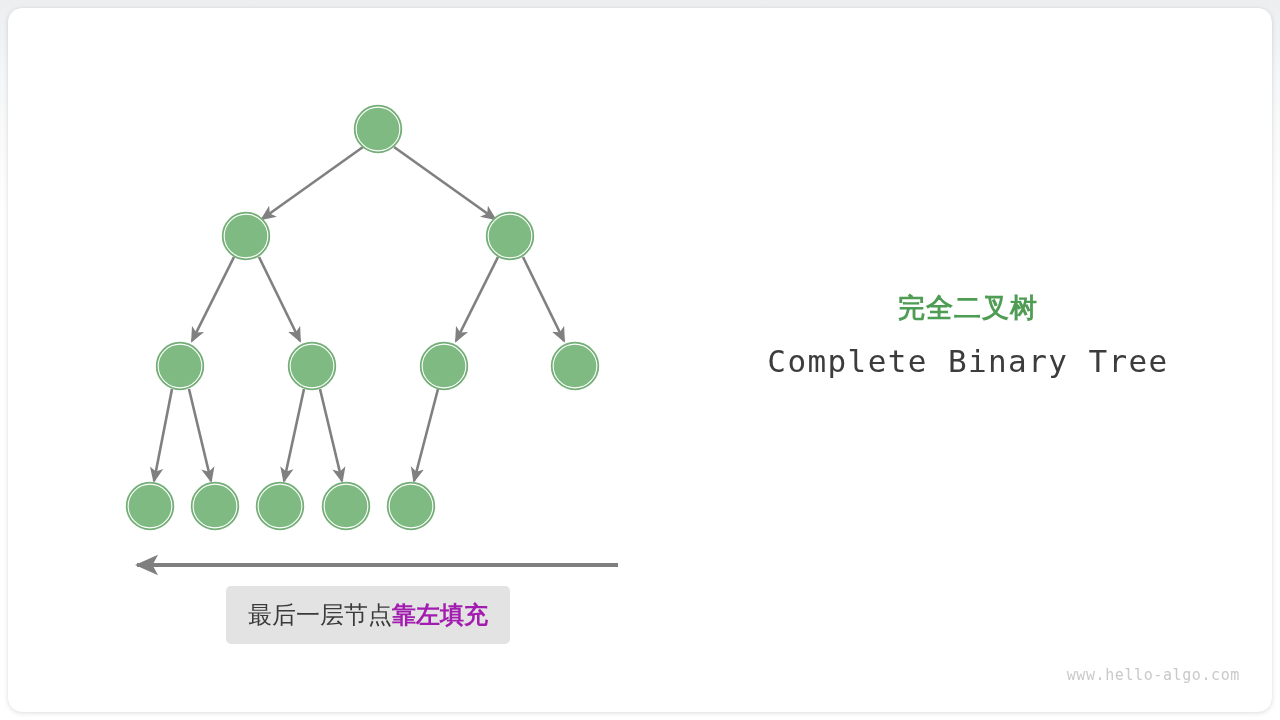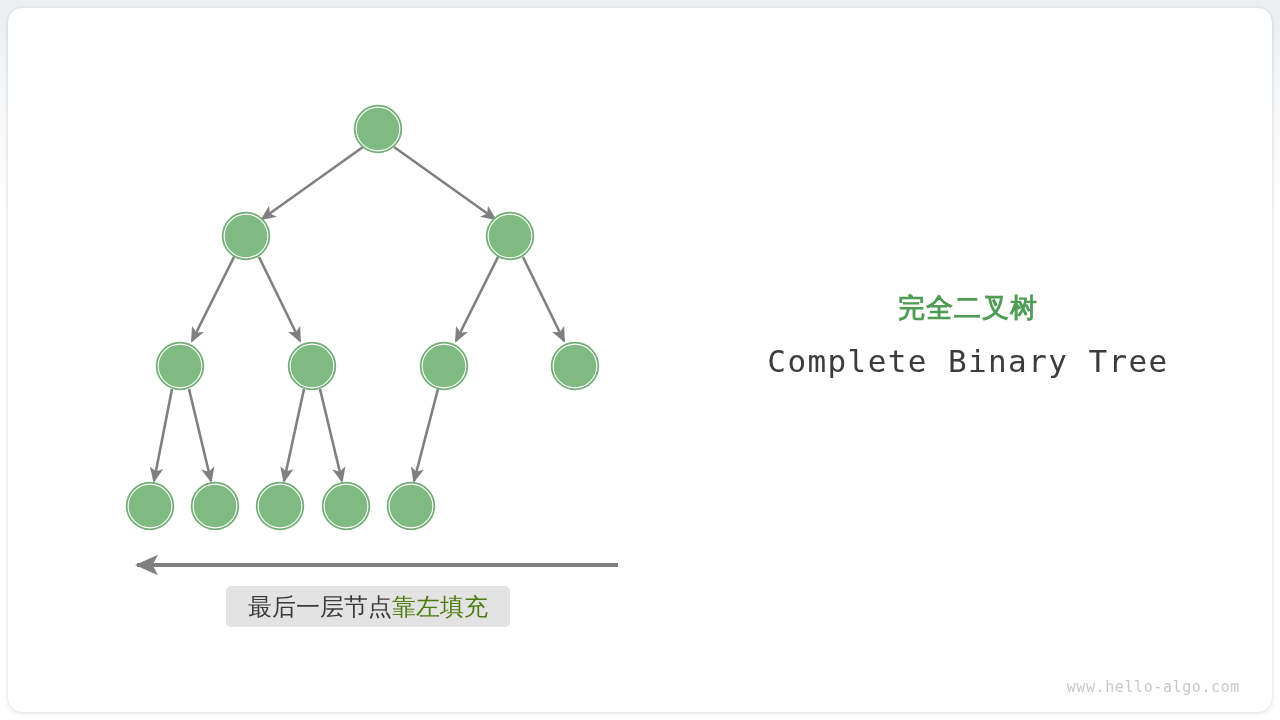--- a/index.html
+++ b/index.html
@@ -40,35 +40,35 @@
     top: 0;
     width: 1280px;
     height: 720px;
   }
 
   
   #fill-label {
     position: absolute;
     left: 226px;
     top: 586px;
-    height: 41px;
+    height: 58px;
     display: flex;
     align-items: center;
     padding: 0 22px;
     background: #e3e3e3;
     border-radius: 5px;
     color: #3b3b3b;
     font-size: 24px;
     line-height: 1;
     white-space: nowrap;
     font-family: "Liberation Sans", sans-serif;
   }
   #fill-label .strong {
-    font-weight: 400;
-    color: #4d7c0f;
+    font-weight: 700;
+    color: #a21caf;
   }
 
   
   #caption {
     position: absolute;
     left: 740px;
     top: 292px;
     width: 456px;
     text-align: center;
   }
@@ -85,21 +85,21 @@
     color: #3c3c3c;
     font-size: 31px;
     letter-spacing: 1.4px;
     font-family: "DejaVu Sans Mono", monospace;
   }
 
   
   #watermark {
     position: absolute;
     right: 40px;
-    bottom: 24px;
+    bottom: 36px;
     color: #c9c9c9;
     font-size: 15px;
     letter-spacing: 0.6px;
     font-family: "DejaVu Sans Mono", monospace;
   }
 </style>
 </head>
 <body>
 
 <div id="stage">

